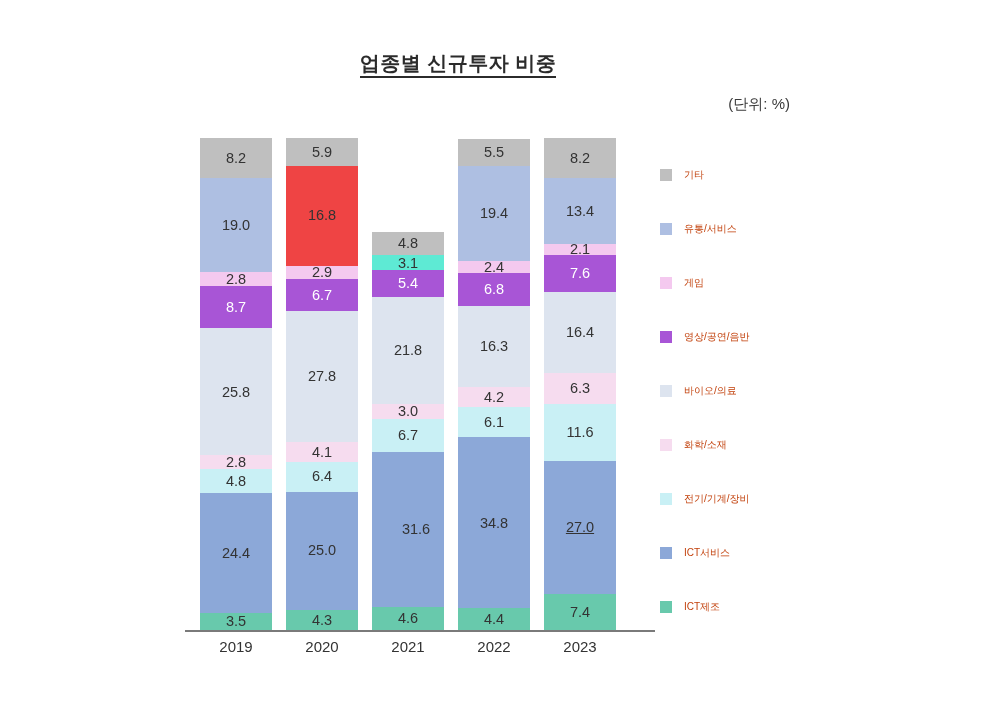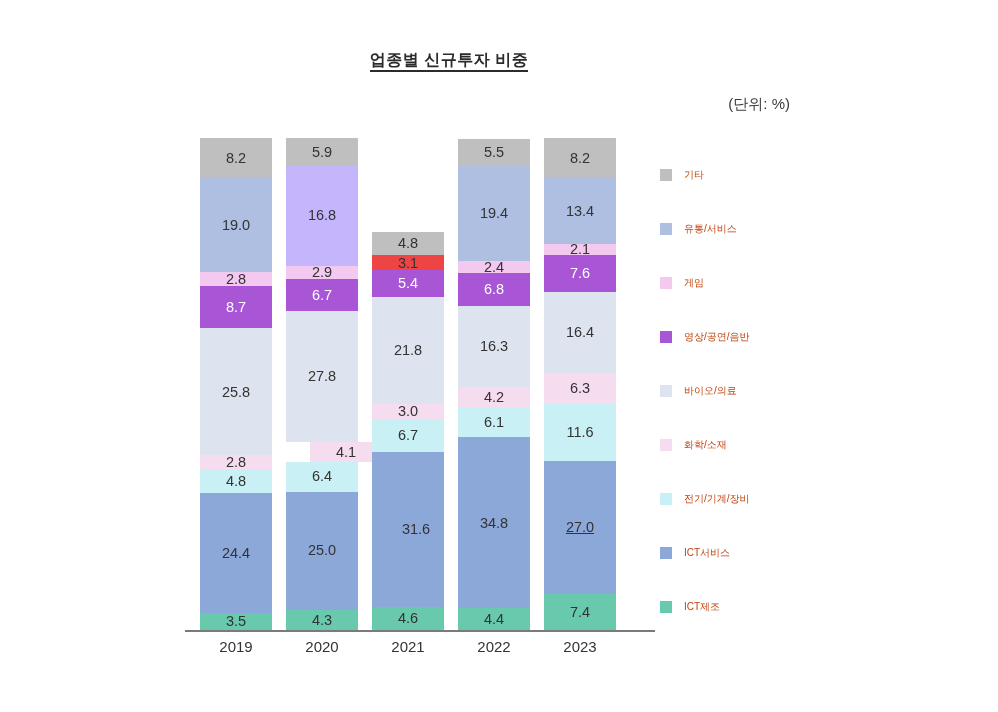--- a/index.html
+++ b/index.html
@@ -16,25 +16,25 @@
     overflow: hidden;
   }
   #chart-root {
     position: absolute;
     left: 0; top: 0;
     width: 998px;
     height: 712px;
   }
   #chart-title {
     position: absolute;
-    left: 7px;
+    left: 16px;
     top: 50px;
     width: 884px;
     text-align: center;
-    font-size: 16px;
+    font-size: 20px;
     font-weight: bold;
     color: #2b2b2b;
     letter-spacing: 0.5px;
   }
   #chart-title span {
     border-bottom: 2px solid #2b2b2b;
     padding-bottom: 2px;
   }
   #unit-label {
     position: absolute;
@@ -127,32 +127,32 @@
         <div class="seg" style="background: rgb(244, 201, 239); height: 13.776px;">2.8</div>
         <div class="seg" style="background: rgb(168, 85, 214); height: 42.804px; color: rgb(255, 255, 255);">8.7</div>
         <div class="seg" style="background: rgb(221, 228, 239); height: 126.936px;">25.8</div>
         <div class="seg" style="background: rgb(246, 220, 239); height: 13.776px;">2.8</div>
         <div class="seg" style="background: rgb(201, 240, 245); height: 23.616px;">4.8</div>
         <div class="seg" style="background: rgb(140, 168, 216); height: 120.048px;">24.4</div>
         <div class="seg" style="background: rgb(104, 201, 172); height: 17.22px;">3.5</div>
       </div>
       <div class="bar-col" style="left: 86px;">
         <div class="seg" style="background: rgb(191, 191, 191); height: 29.028px;">5.9</div>
-        <div class="seg" style="background: #c4b5fd; height: 104px;">16.8</div>
+        <div class="seg" style="background: #ef4444; height: 104px;">16.8</div>
         <div class="seg" style="background: rgb(244, 201, 239); height: 14.268px;">2.9</div>
         <div class="seg" style="background: rgb(168, 85, 214); height: 32.964px; color: rgb(255, 255, 255);">6.7</div>
         <div class="seg" style="background: rgb(221, 228, 239); height: 136.776px;">27.8</div>
-        <div class="seg" style="background: rgb(246, 220, 239); height: 20.172px; margin-left: 24px;">4.1</div>
+        <div class="seg" style="background: rgb(246, 220, 239); height: 20.172px;">4.1</div>
         <div class="seg" style="background: rgb(201, 240, 245); height: 31.488px;">6.4</div>
         <div class="seg" style="background: rgb(140, 168, 216); height: 123px;">25.0</div>
         <div class="seg" style="background: rgb(104, 201, 172); height: 21.156px;">4.3</div>
       </div>
       <div class="bar-col" style="left: 172px;">
         <div class="seg" style="background: rgb(191, 191, 191); height: 23.616px;">4.8</div>
-        <div class="seg" style="background: #ef4444; height: 15.252px;">3.1</div>
+        <div class="seg" style="background: #5eead4; height: 15.252px;">3.1</div>
         <div class="seg" style="background: rgb(168, 85, 214); height: 26.568px; color: rgb(255, 255, 255);">5.4</div>
         <div class="seg" style="background: rgb(221, 228, 239); height: 107.256px;">21.8</div>
         <div class="seg" style="background: rgb(246, 220, 239); height: 14.76px;">3.0</div>
         <div class="seg" style="background: rgb(201, 240, 245); height: 32.964px;">6.7</div>
         <div class="seg" style="background: rgb(140, 168, 216); height: 155.472px; padding-left: 16px;">31.6</div>
         <div class="seg" style="background: rgb(104, 201, 172); height: 22.632px;">4.6</div>
       </div>
       <div class="bar-col" style="left: 258px;">
         <div class="seg" style="background: rgb(191, 191, 191); height: 27.06px;">5.5</div>
         <div class="seg" style="background: rgb(174, 191, 226); height: 95.448px;">19.4</div>

